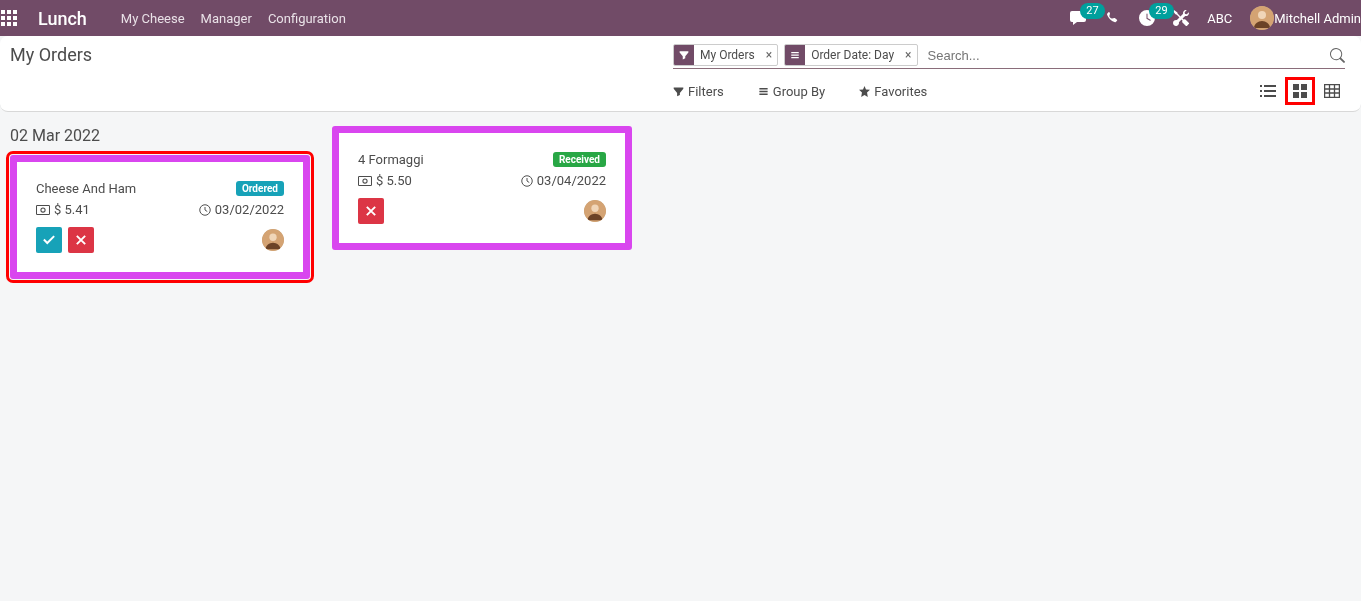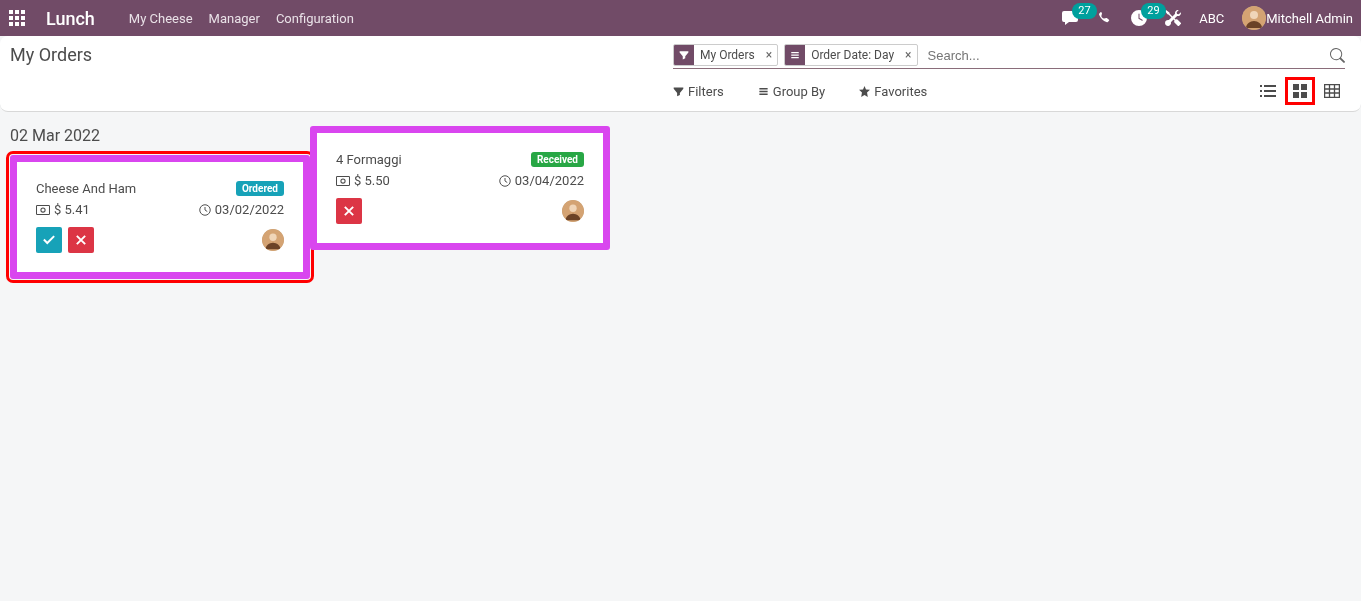--- a/index.html
+++ b/index.html
@@ -1,18 +1,18 @@
 <!DOCTYPE html>
 <html><head>
 <meta charset="utf-8">
 <style>
 * { box-sizing: border-box; margin: 0; padding: 0; }
 body { font-family: -apple-system, BlinkMacSystemFont, "Segoe UI", Roboto, sans-serif; font-size: 13px; color: #4c4c4c; background: #f5f6f7; width: 1361px; height: 601px; overflow: hidden; }
 
-.topnav { background: #714b67; height: 36px; display: flex; align-items: center; color: #fff; padding: 0 8px; gap: 24px; }
+.topnav { background: #714b67; height: 36px; display: flex; align-items: center; color: #fff; padding: 0 0; gap: 24px; }
 .topnav-left { display: flex; align-items: center; gap: 16px; }
 .apps-icon { width: 18px; height: 18px; cursor: pointer; }
 .brand { font-size: 18px; font-weight: 500; margin-left: 4px; }
 .nav-item { font-size: 13px; cursor: pointer; color: #e9e1e7; }
 .topnav-right { margin-left: auto; display: flex; align-items: center; gap: 18px; }
 .chat-badge, .activity-badge { position: relative; display: inline-flex; align-items: center; }
 .badge-count { background: #00a09d; color: #fff; border-radius: 10px; font-size: 11px; padding: 1px 6px; position: absolute; top: -7px; left: 10px; line-height: 14px; }
 .user-block { display: flex; align-items: center; cursor: pointer; }
 .avatar { width: 24px; height: 24px; border-radius: 50%; background: #c9a882; display: inline-flex; align-items: center; justify-content: center; font-size: 10px; color: #5b3a1f; overflow:hidden; }
 .avatar svg { width: 100%; height: 100%; }
@@ -28,21 +28,21 @@
 .facet-text { padding: 0 6px; color: #4c4c4c; }
 .facet-x { padding: 0 5px; cursor: pointer; color: #666; }
 .search-input { border: none; outline: none; flex: 1; font-size: 13px; padding: 2px 4px; background: transparent; }
 .search-glass { color: #666; cursor: pointer; }
 .tool-row { display: flex; align-items: center; gap: 34px; }
 .tool-item { display: inline-flex; align-items: center; gap: 4px; color: #4c4c4c; font-size: 13px; cursor: pointer; }
 .view-switcher { margin-left: auto; display: flex; gap: 6px; align-items: center; }
 .view-btn { width: 26px; height: 24px; display: inline-flex; align-items: center; justify-content: center; cursor: pointer; color: #4c4c4c; }
 .view-btn.active-hl { outline: 3px solid #ff0000; outline-offset: -1px; }
 
-.kanban { padding: 14px 10px; display: flex; }
+.kanban { padding: 14px 10px; display: flex; gap: 22px; }
 .kanban-col { width: 300px; }
 .col-title { font-size: 16px; color: #4c4c4c; margin-bottom: 10px; }
 .card { background: #fff; border: 7px solid #d946ef; border-radius: 3px; padding: 19px; font-size: 13px; position: relative; }
 .card.hl { outline: 3px solid #ff0000; outline-offset: 1px; }
 .card-row1 { display: flex; align-items: center; justify-content: space-between; margin-bottom: 6px; }
 .card-product { color: #4c4c4c; }
 .status-pill { font-size: 10px; font-weight: 700; color: #fff; padding: 2px 6px; border-radius: 3px; }
 .status-ordered { background: #17a2b8; }
 .status-received { background: #28a745; }
 .card-row2 { display: flex; justify-content: space-between; font-size: 13px; color: #4c4c4c; margin-bottom: 10px; }

